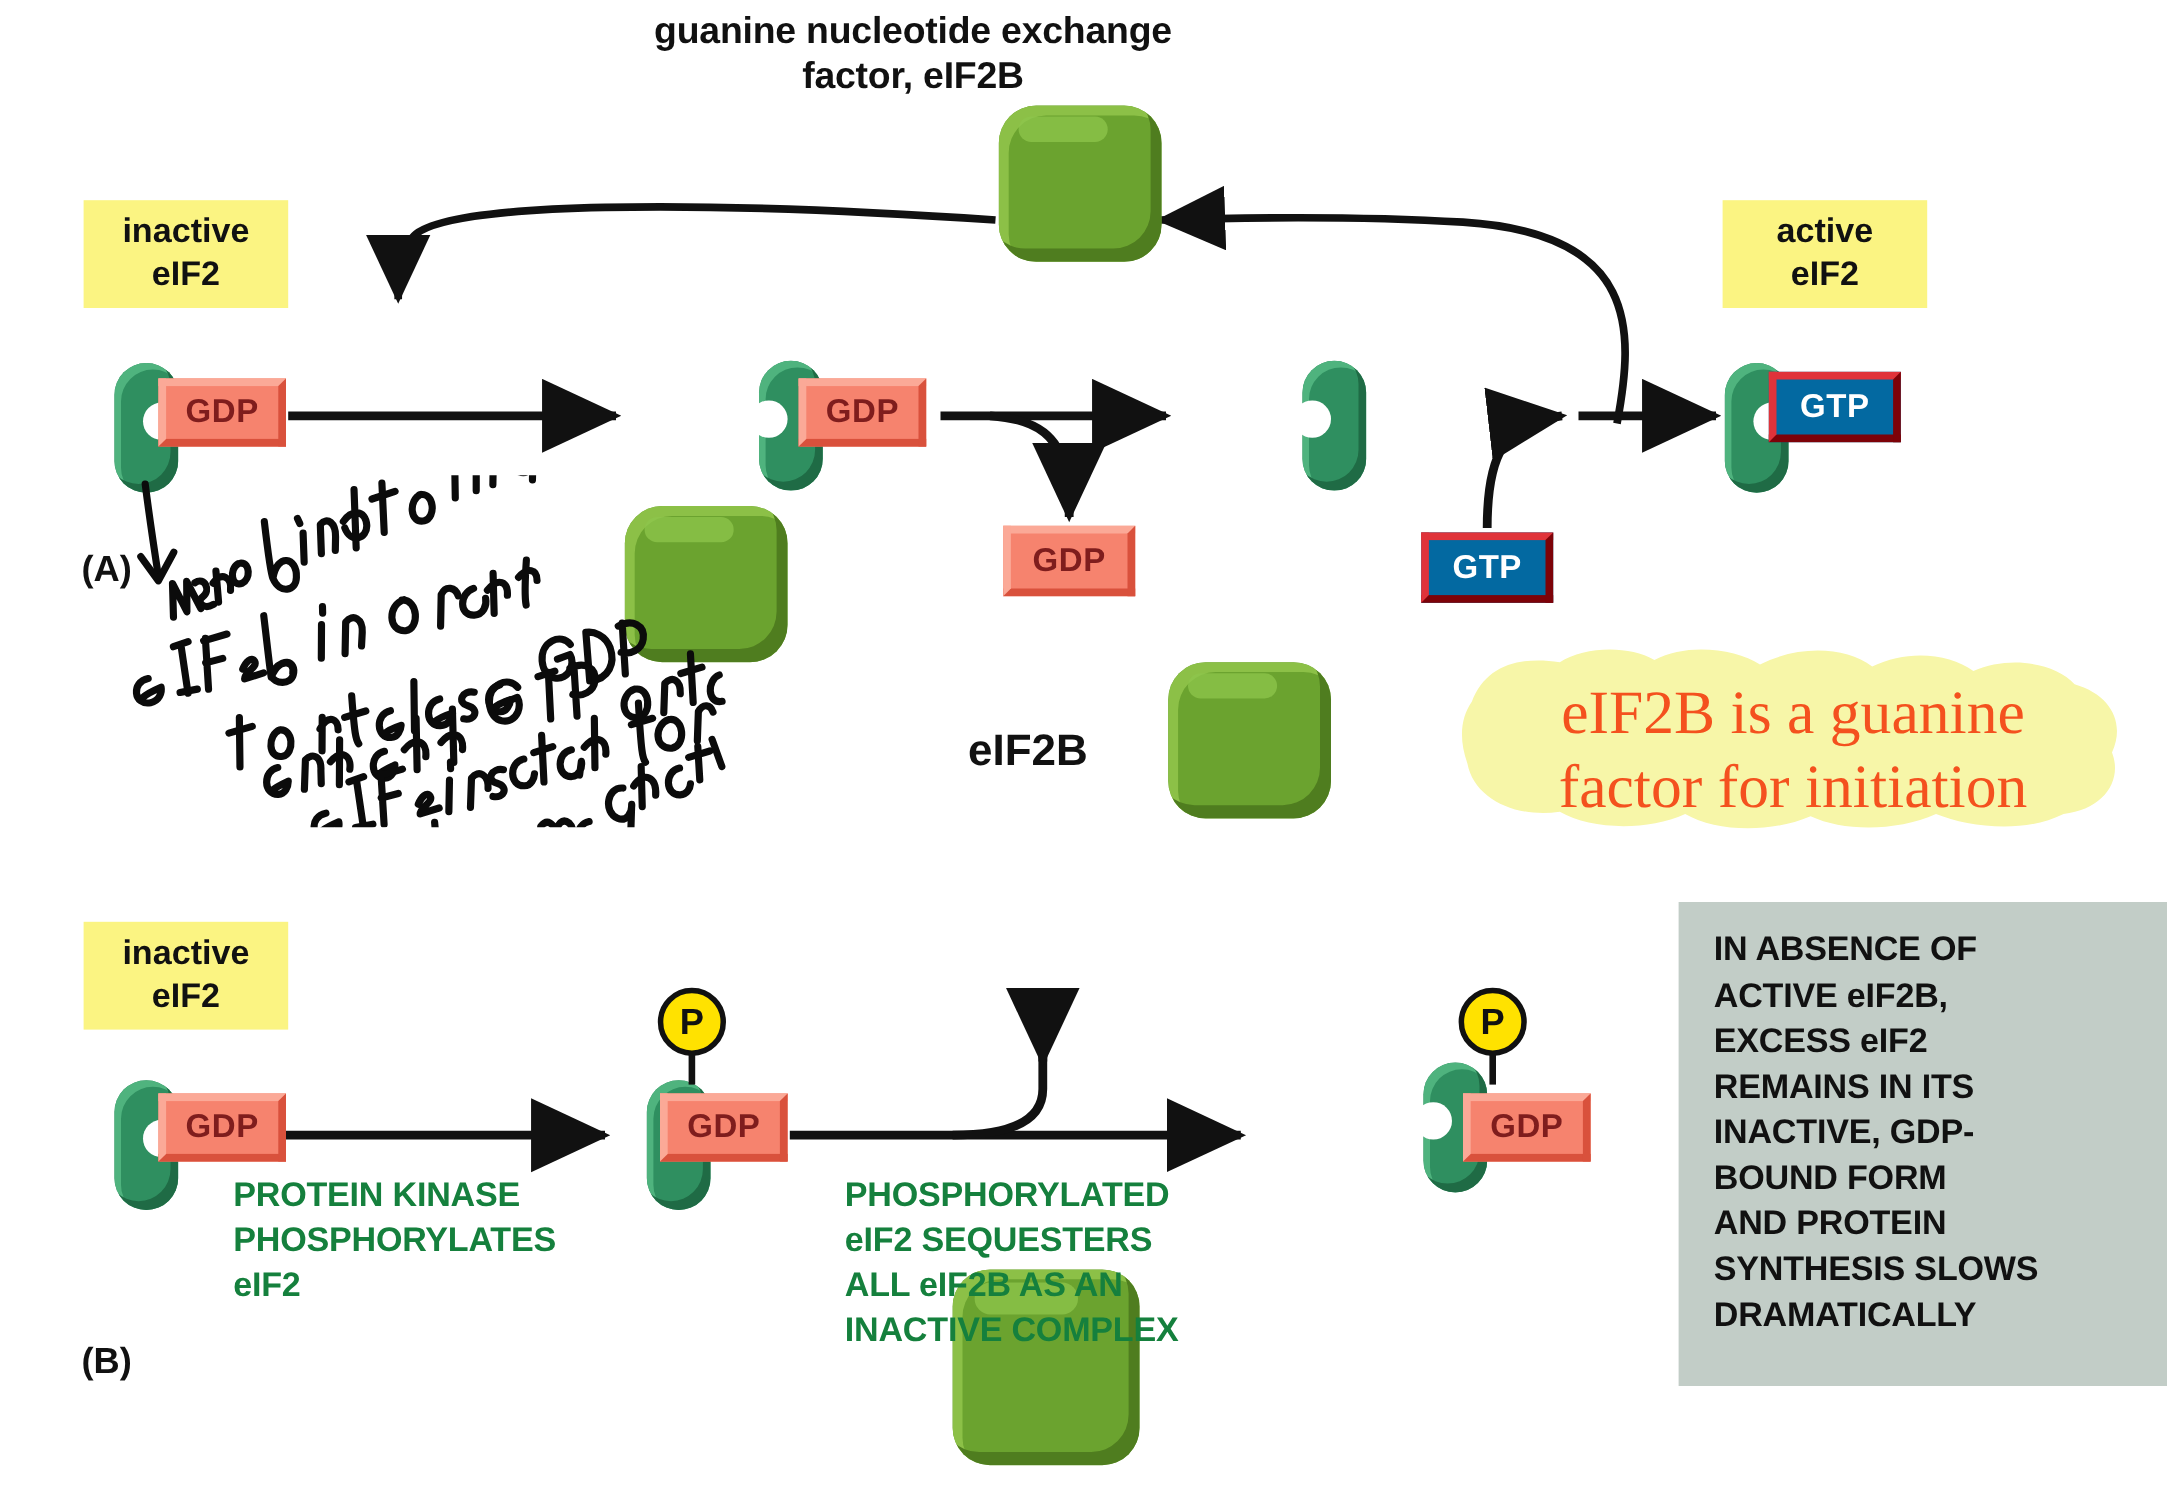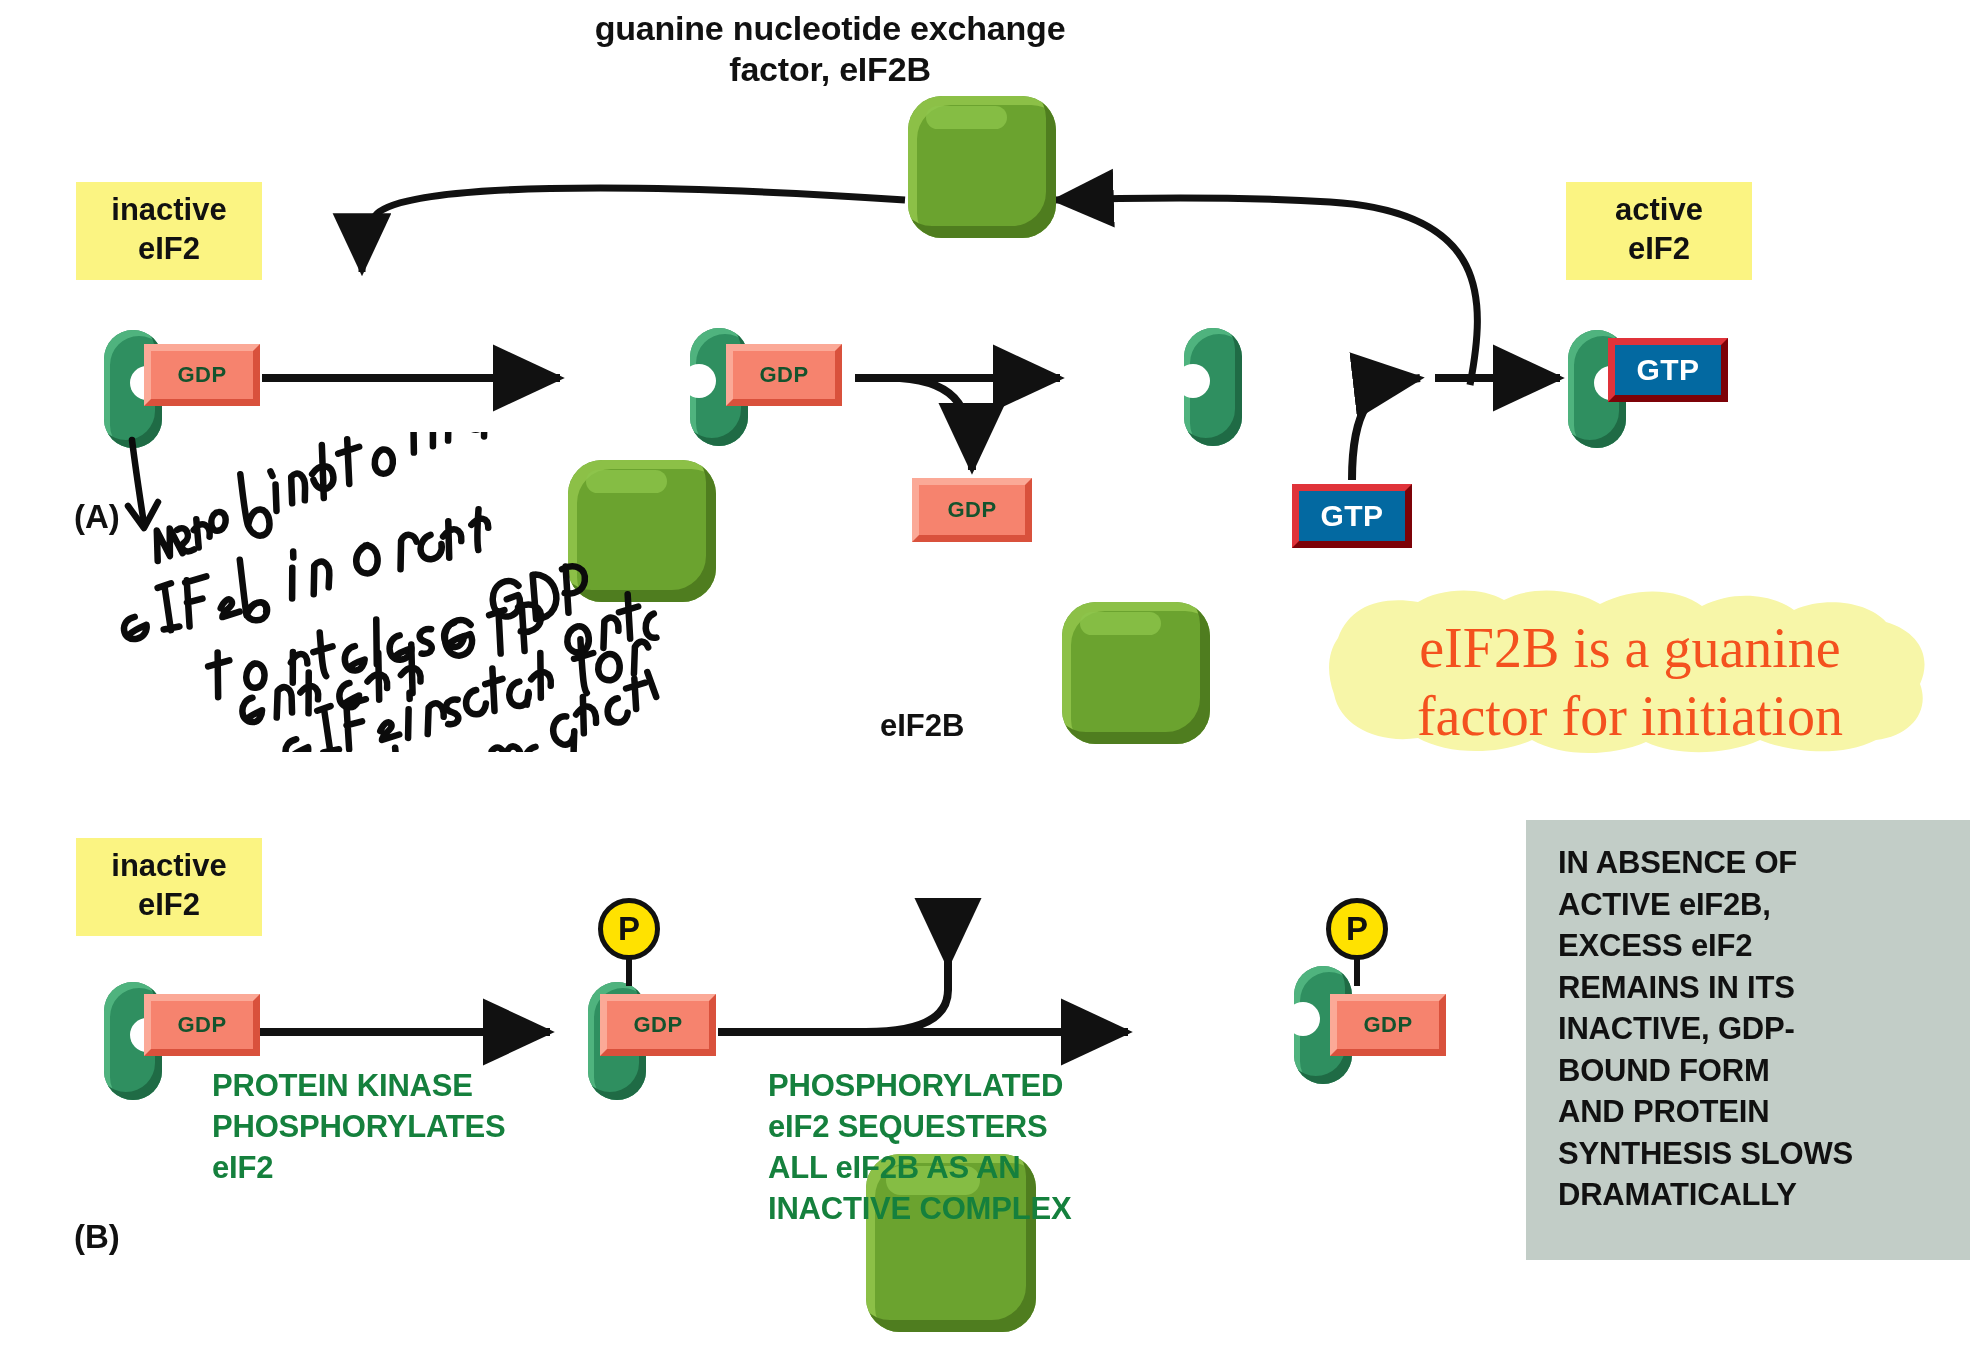--- a/index.html
+++ b/index.html
@@ -16,29 +16,29 @@
   .ylabel{
     background:#fbf482;color:#111;font-weight:bold;font-size:31px;
     line-height:1.25;text-align:center;padding:9px 14px 11px 14px;
     box-sizing:border-box;
   }
   .panel-letter{font-weight:bold;font-size:33px;color:#111;}
   .caption{
     font-weight:bold;font-size:31px;color:#15803d;line-height:1.32;
     letter-spacing:-0.2px;
   }
-  .small-label{font-weight:bold;font-size:31px;color:#111;margin-top:48px;}
+  .small-label{font-weight:bold;font-size:40px;color:#111;}
 
   
   .tag{
     box-sizing:border-box;display:flex;align-items:center;justify-content:center;
     font-weight:bold;letter-spacing:0.5px;
   }
   .tag-gdp{
-    background:#f6836e;color:#14532d;font-size:22px;
+    background:#f6836e;color:#7f1d1d;font-size:30px;
     border-top:7px solid #fba997;border-left:7px solid #fba997;
     border-right:7px solid #d9513c;border-bottom:7px solid #d9513c;
   }
   .tag-gtp{
     background:#0369a1;color:#ffffff;font-size:30px;
     border-top:7px solid #e0333a;border-left:7px solid #e0333a;
     border-right:7px solid #7d0208;border-bottom:7px solid #7d0208;
   }
 
   

